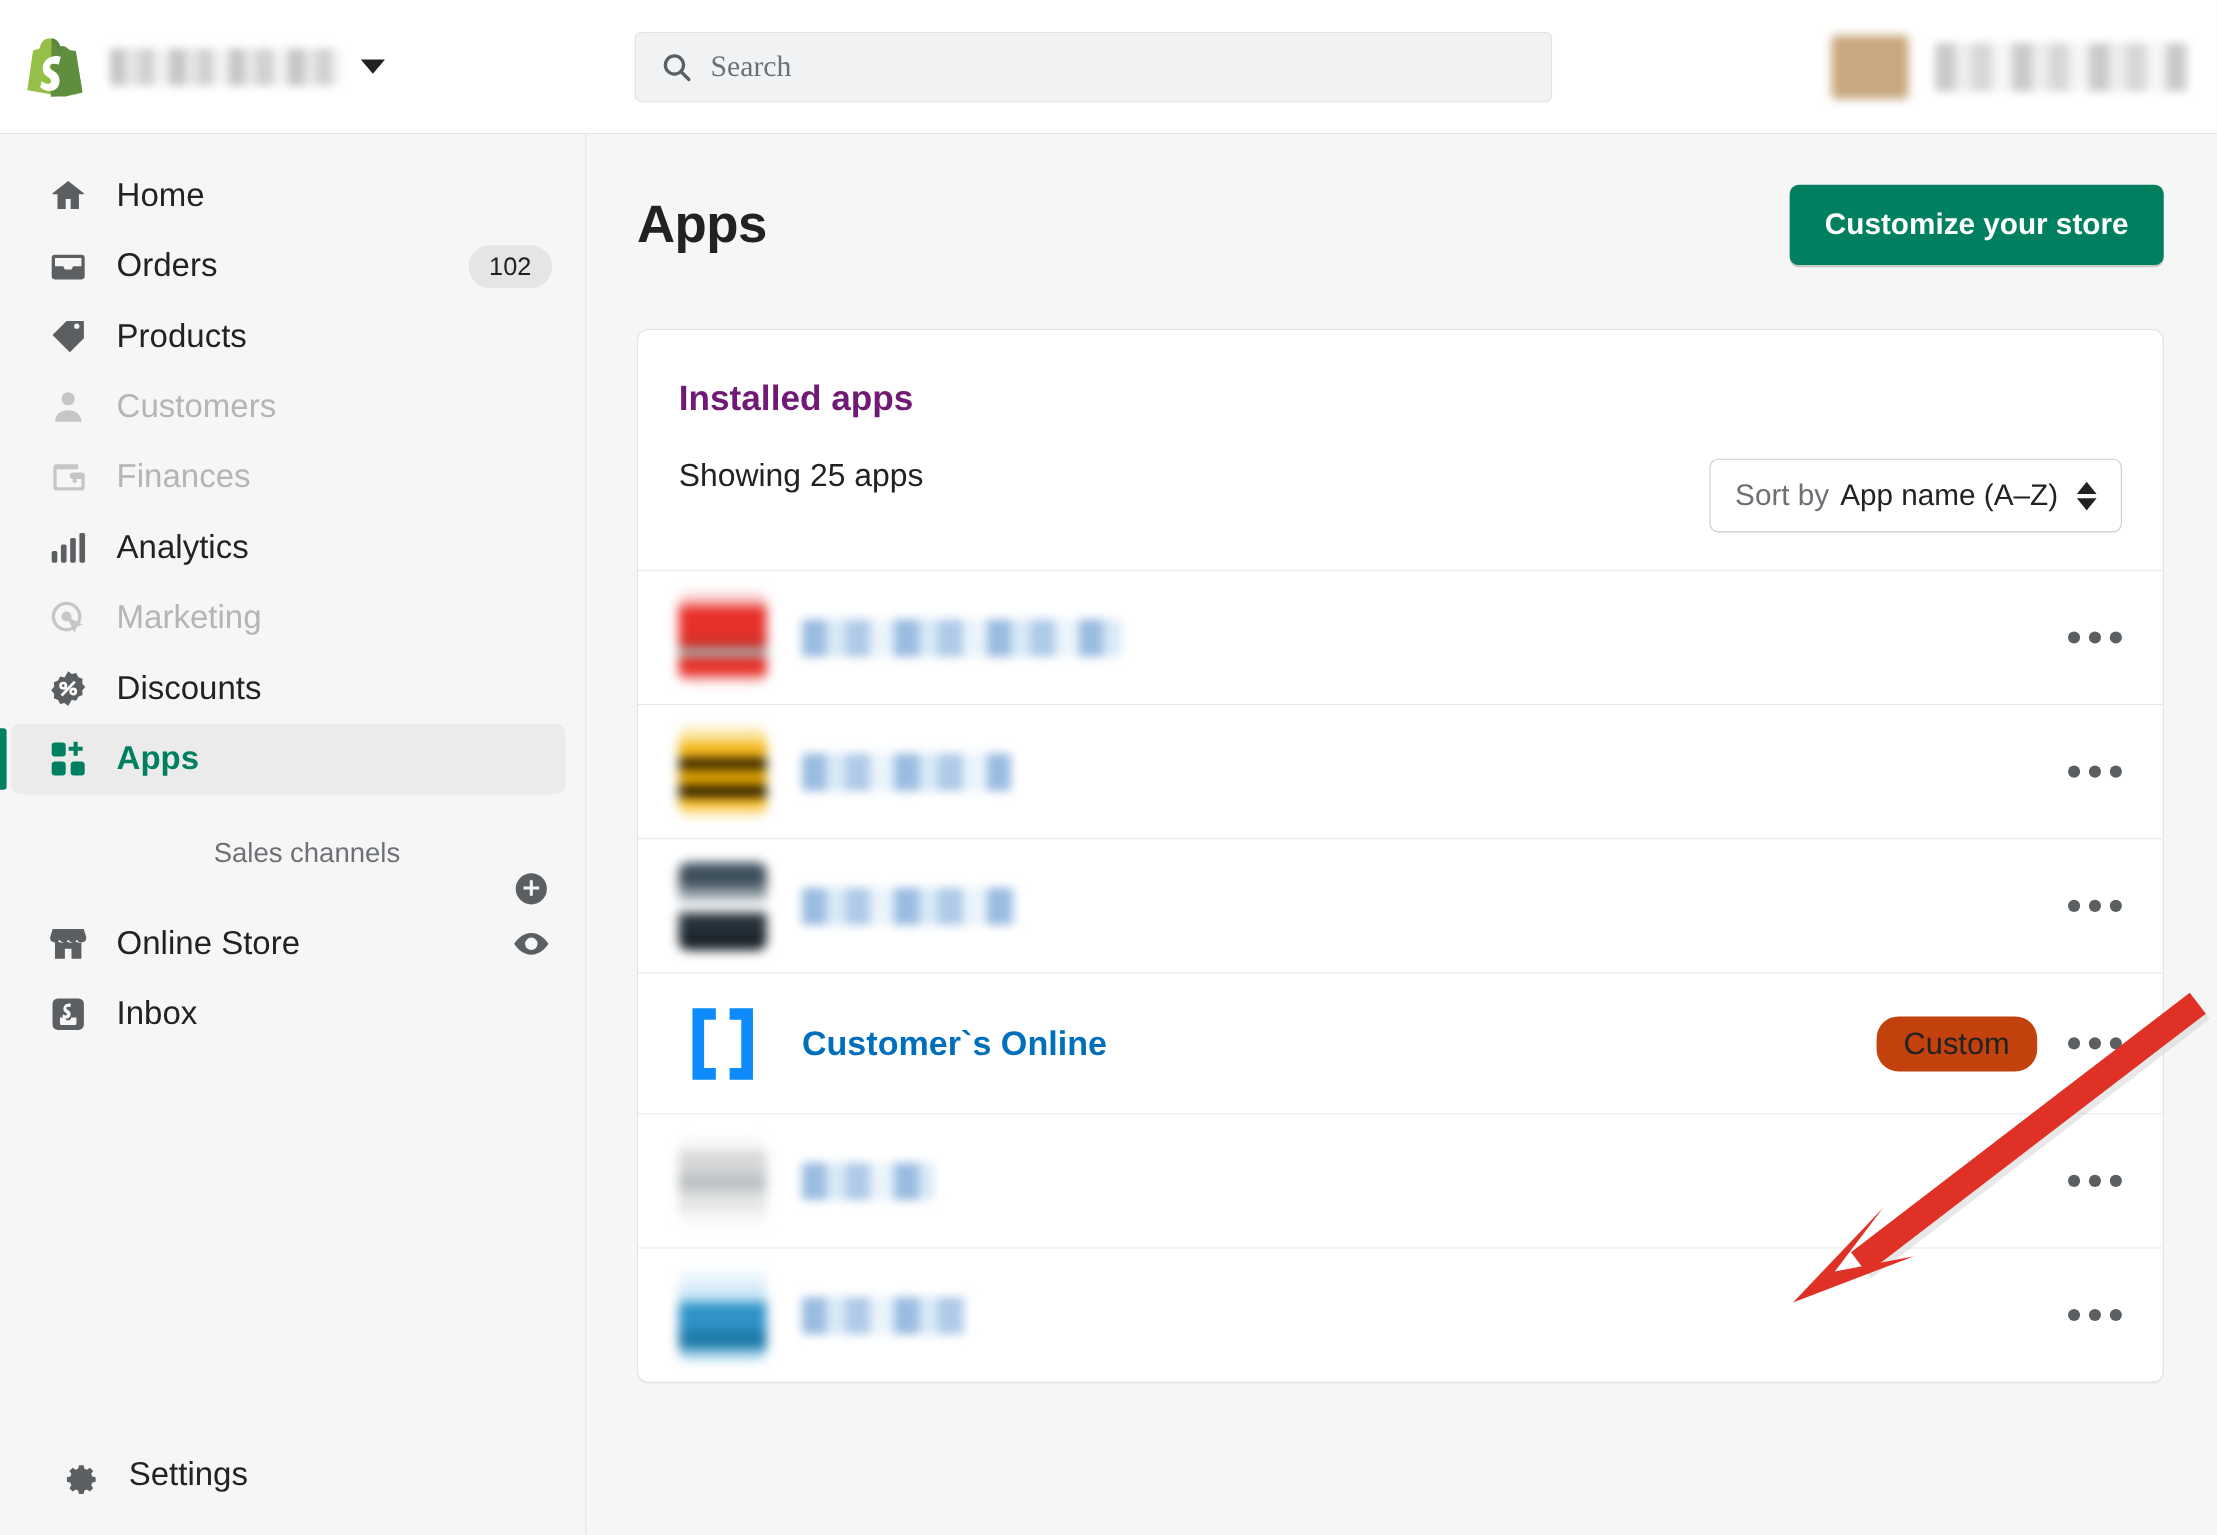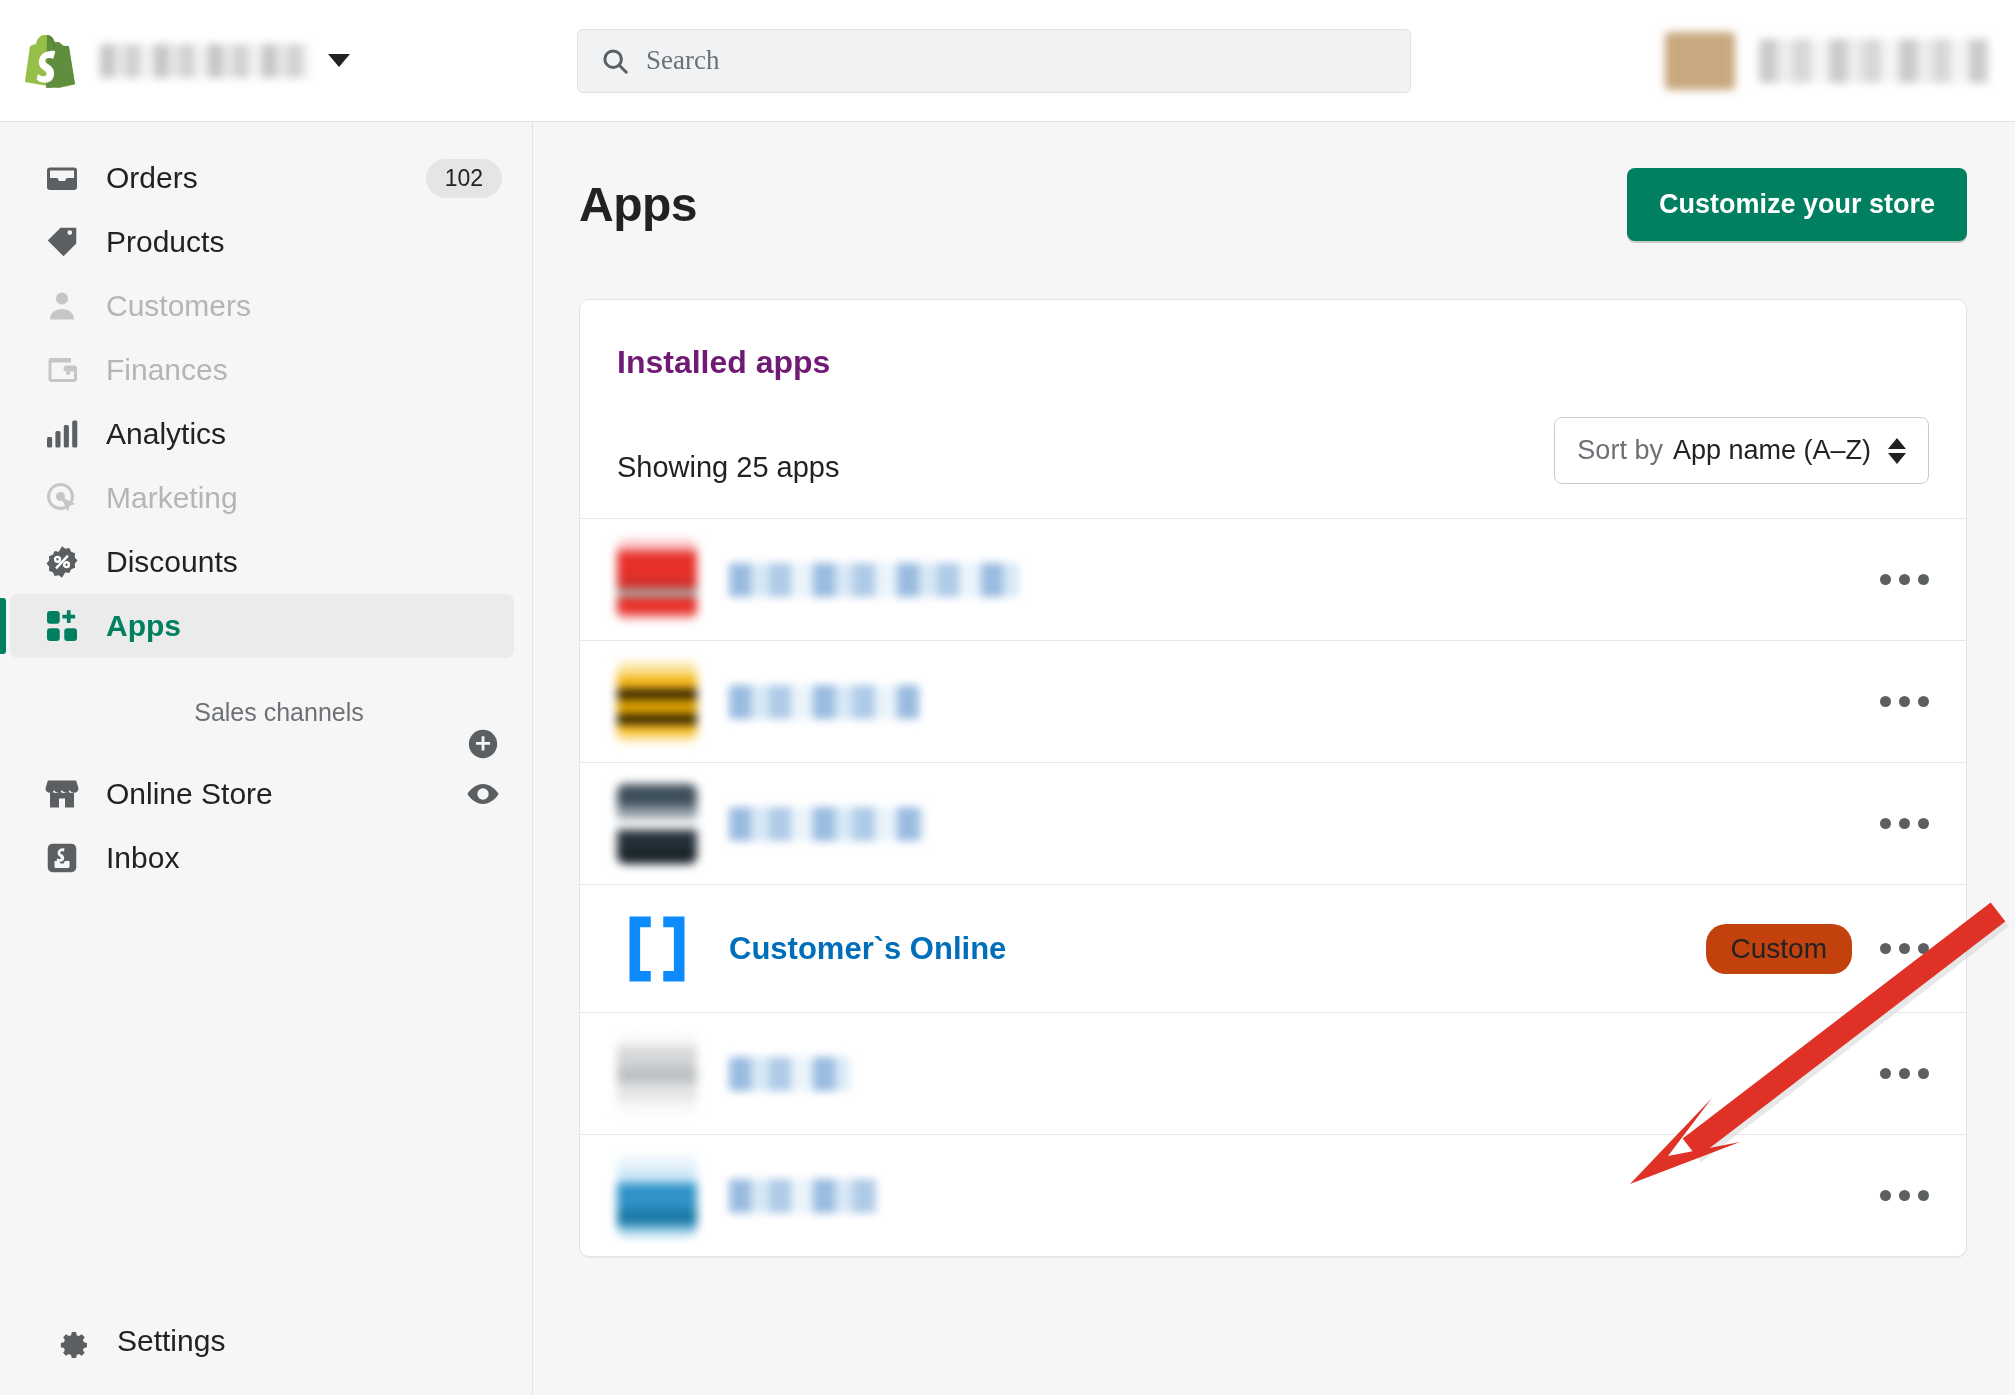--- a/index.html
+++ b/index.html
@@ -111,21 +111,21 @@
     box-shadow: 0 2px 0 rgba(0,0,0,.18);
   }
 
   .card {
     margin: 58px 48px 0 45px; background: #ffffff;
     border: 1px solid #e3e4e6; border-radius: 10px;
     box-shadow: 0 1px 0 rgba(22,29,37,.05);
     overflow: hidden;
   }
   .card-title { font-size: 32px; font-weight: 600; color: #701a75; padding: 44px 0 0 37px; }
-  .card-subrow { display: flex; align-items: flex-end; padding: 36px 37px 34px 37px; }
+  .card-subrow { display: flex; align-items: flex-start; padding: 36px 37px 34px 37px; }
   .showing { font-size: 29px; color: #202223; }
   .sortbox {
     margin-left: auto; display: flex; align-items: center;
     border: 1px solid #c9cccf; border-radius: 8px; background: #ffffff;
     padding: 17px 22px; cursor: pointer;
   }
   .sort-label { font-size: 27px; color: #6d7175; }
   .sort-value { font-size: 27px; color: #202223; margin-left: 10px; }
   .sort-caret { margin-left: 17px; display: flex; flex-direction: column; gap: 4px; }
   .caret-up { width:0;height:0;border-left:9px solid transparent;border-right:9px solid transparent;border-bottom:11px solid #202223; }
@@ -195,20 +195,28 @@
   </div>
 
   <div class="account">
     <span class="avatar-blur"></span>
     <span class="acct-name-blur"></span>
   </div>
 </div>
 
 <div class="sidebar">
 
+  <div class="nav-item">
+    <span class="ico">
+      <svg viewBox="0 0 24 24" fill="#5c5f62">
+          <path d="M12 3 2.5 10.5V11h3v9h5v-6h3v6h5v-9h3v-.5z"></path>
+        </svg>
+    </span>
+    <span class="label">Home</span>
+  </div>
 
   <div class="nav-item">
     <span class="ico">
       <svg viewBox="0 0 24 24" fill="#5c5f62">
           <path d="M4 5h16a2 2 0 0 1 2 2v11a2 2 0 0 1-2 2H4a2 2 0 0 1-2-2V7a2 2 0 0 1 2-2zm0 2v5h5l1 2h4l1-2h5V7z"></path>
         </svg>
     </span>
     <span class="label">Orders</span>
     <span class="badge-pill">102</span>
   </div>

